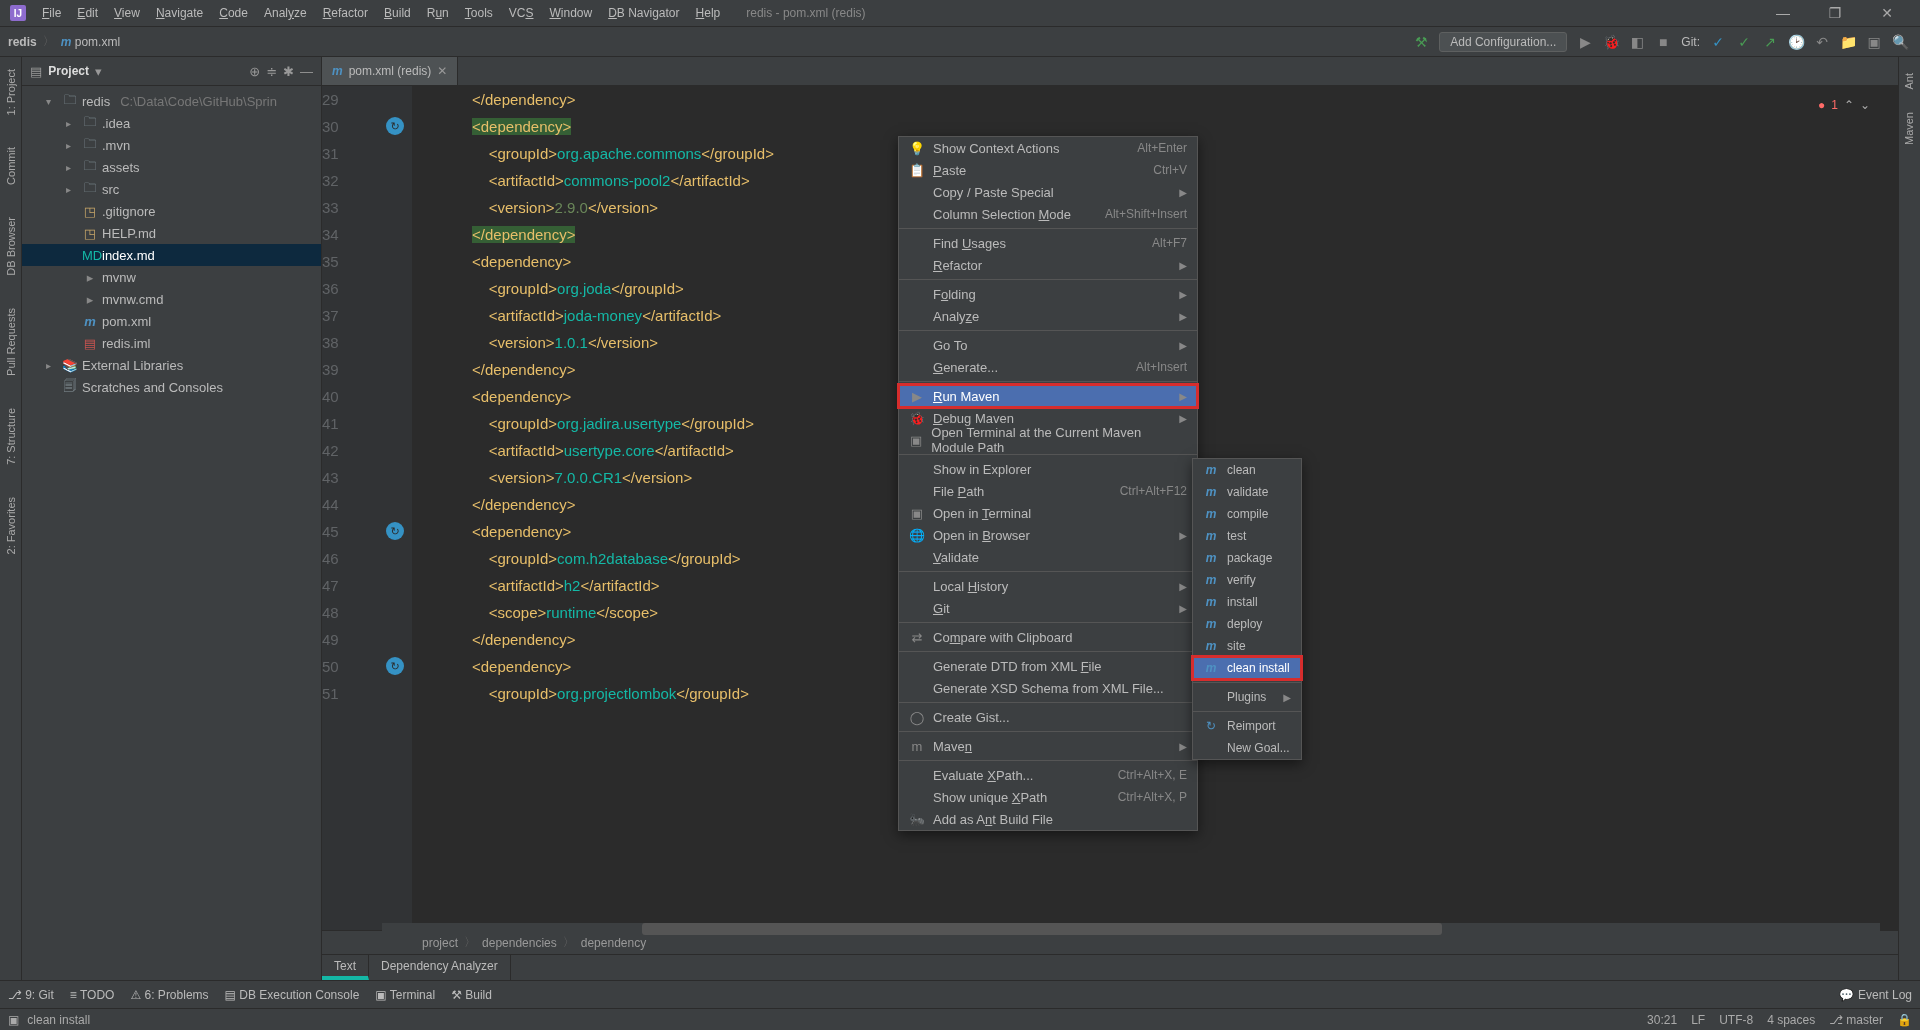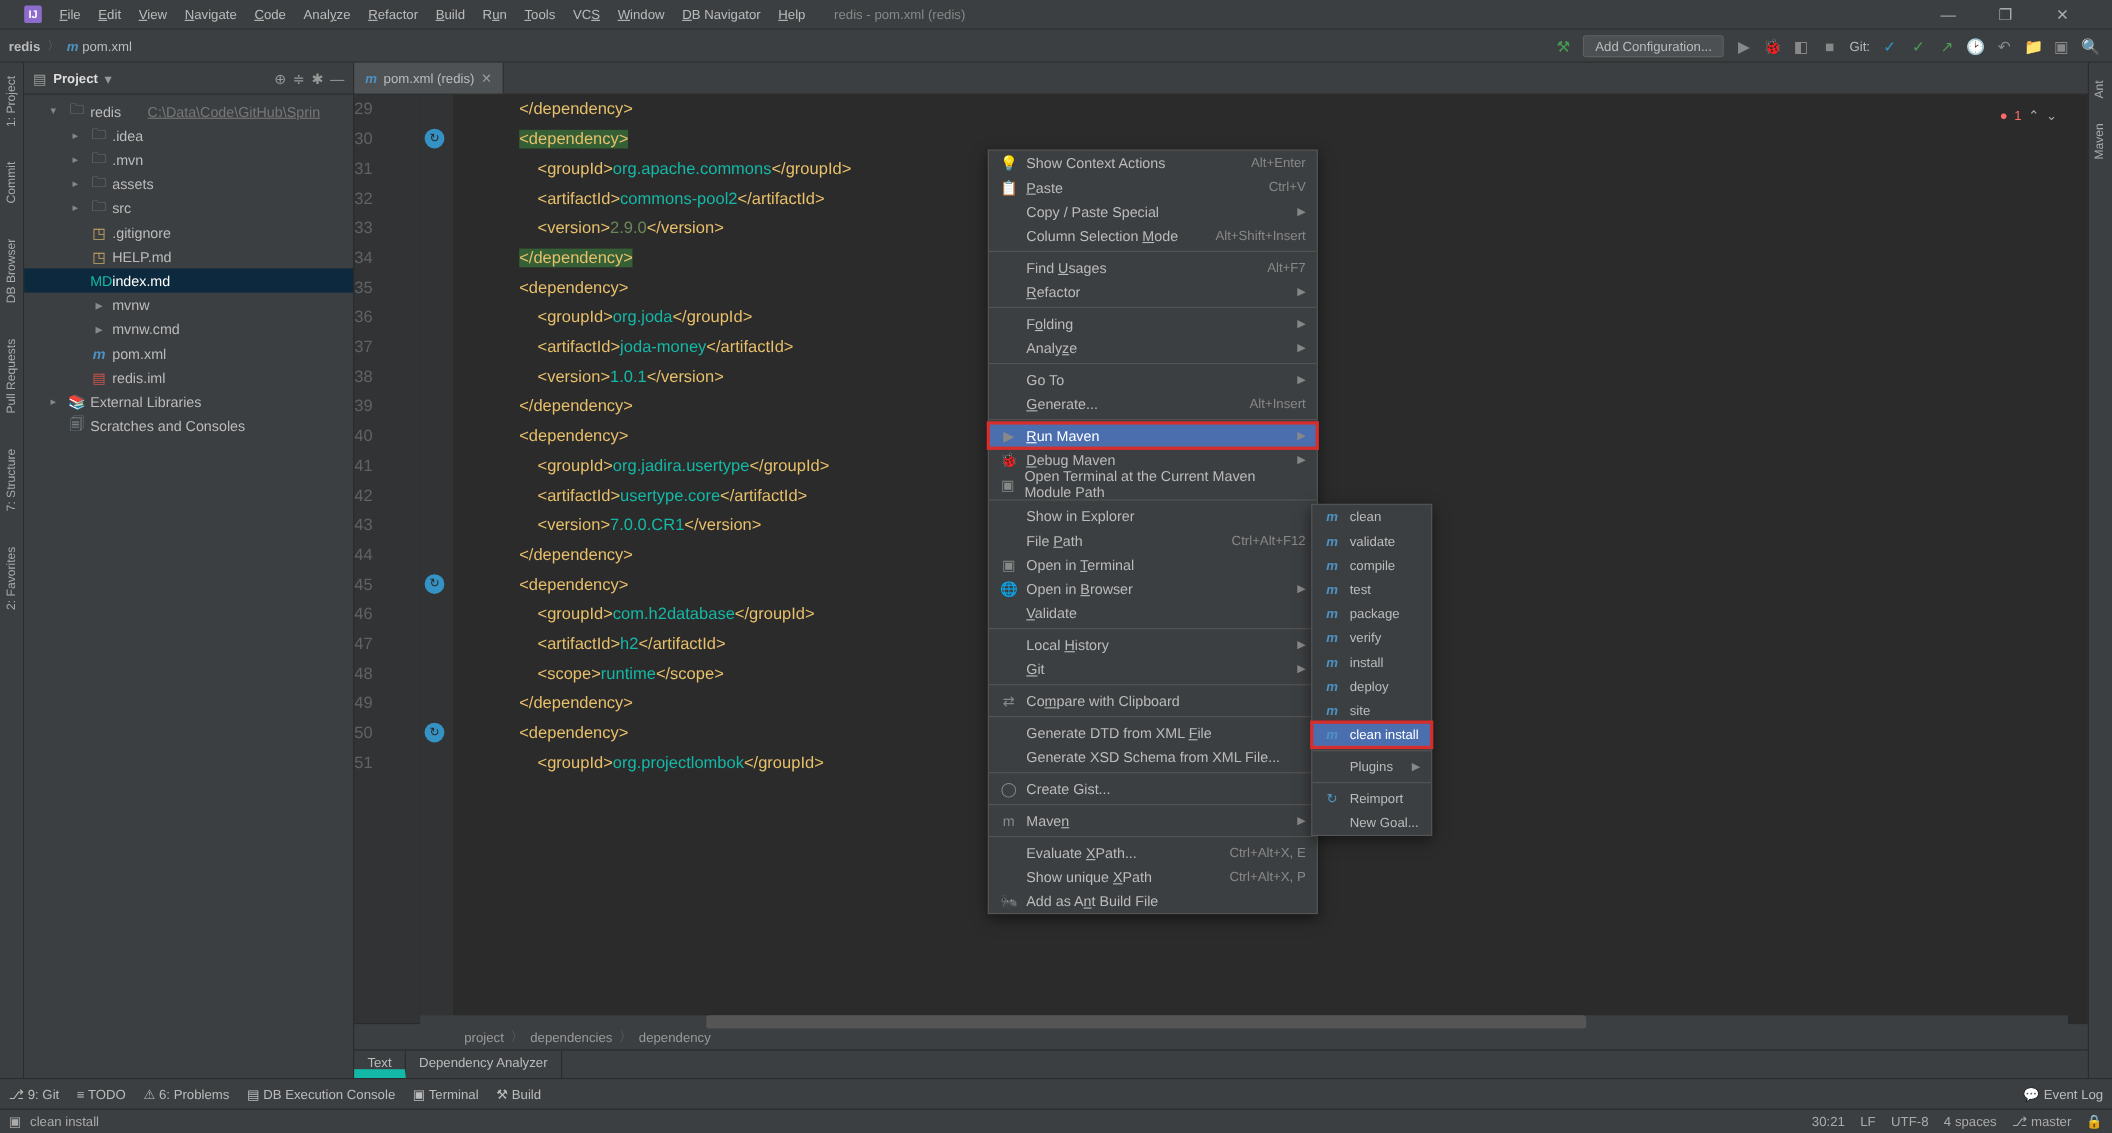--- a/index.html
+++ b/index.html
@@ -17,21 +17,21 @@
       width: 1920px;
       height: 1030px;
       position: relative;
     }
     
     .titlebar {
       height: 27px;
       background: #3c3f41;
       display: flex;
       align-items: center;
-      padding: 0 22px;
+      padding: 0 10px;
       border-bottom: 1px solid #2b2b2b;
     }
     .titlebar .app-icon {
       width: 16px;
       height: 16px;
       background: #8e6cce;
       border-radius: 2px;
       display: inline-flex;
       align-items: center;
       justify-content: center;
@@ -186,21 +186,21 @@
     .tree-item .ficon {
       width: 16px;
       text-align: center;
       color: #888;
     }
     .tree-item .ficon.folder { color: #87939a; }
     .tree-item .ficon.golden { color: #c9a86a; }
     .tree-item .ficon.md { color: #14b8a6; }
     .tree-item .ficon.m { color: #4e92c3; font-weight: bold; font-style: italic; }
     .tree-item .ficon.iml { color: #c75450; }
-    .tree-item .pathhint { color: #777; margin-left: 20px; text-decoration: underline; }
+    .tree-item .pathhint { color: #777; margin-left: 6px; }
     .indent1 { padding-left: 24px; }
     .indent2 { padding-left: 44px; }
     
     .editor-area {
       flex: 1;
       display: flex;
       flex-direction: column;
       background: #2b2b2b;
       position: relative;
       min-width: 0;
@@ -318,21 +318,21 @@
       display: flex;
       align-items: stretch;
       border-top: 1px solid #2b2b2b;
     }
     .sub-tab {
       padding: 4px 12px;
       color: #bbb;
       border-right: 1px solid #2b2b2b;
     }
     .sub-tab.active {
-      border-bottom: 8px solid #14b8a6;
+      border-bottom: 4px solid #14b8a6;
     }
     
     .context-menu {
       position: absolute;
       background: #3c3f41;
       border: 1px solid #555;
       box-shadow: 0 4px 12px rgba(0,0,0,0.5);
       font-size: 13px;
       color: #bbb;
       min-width: 300px;

